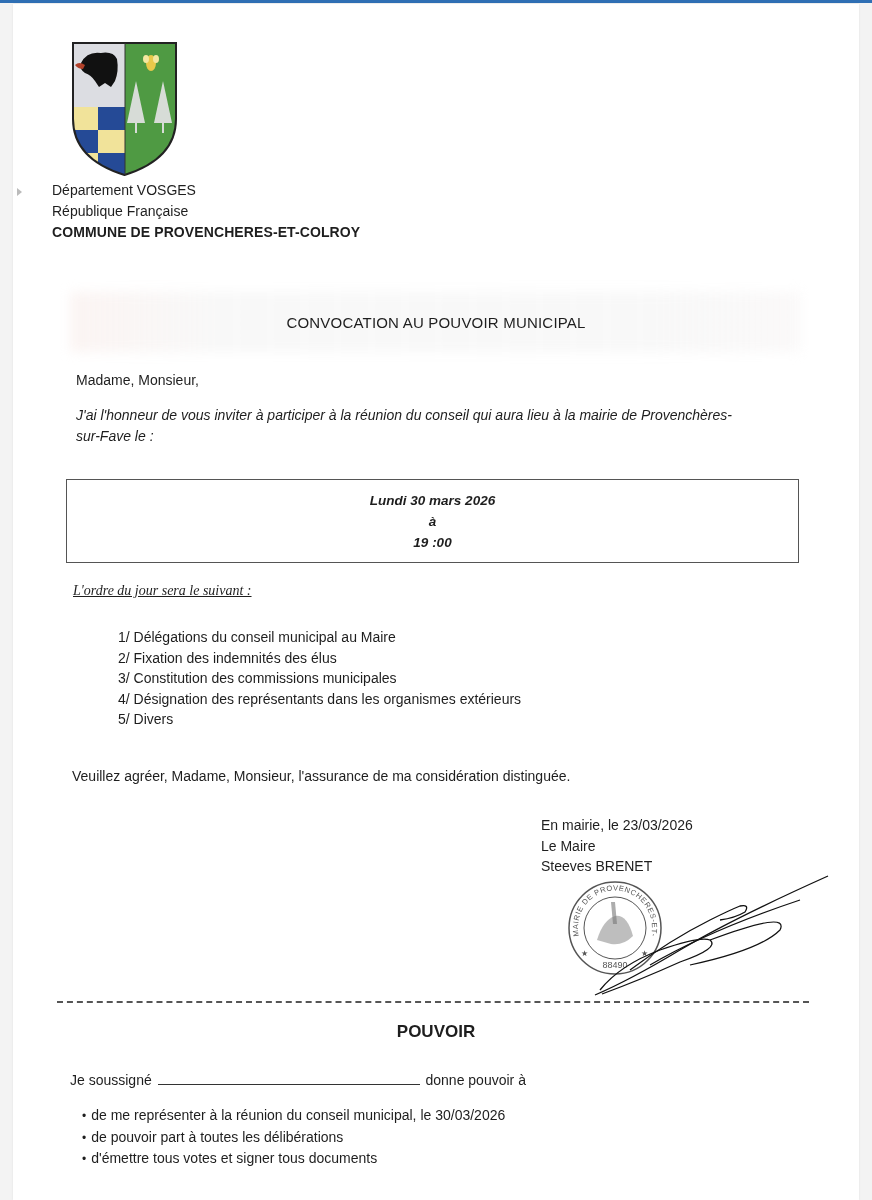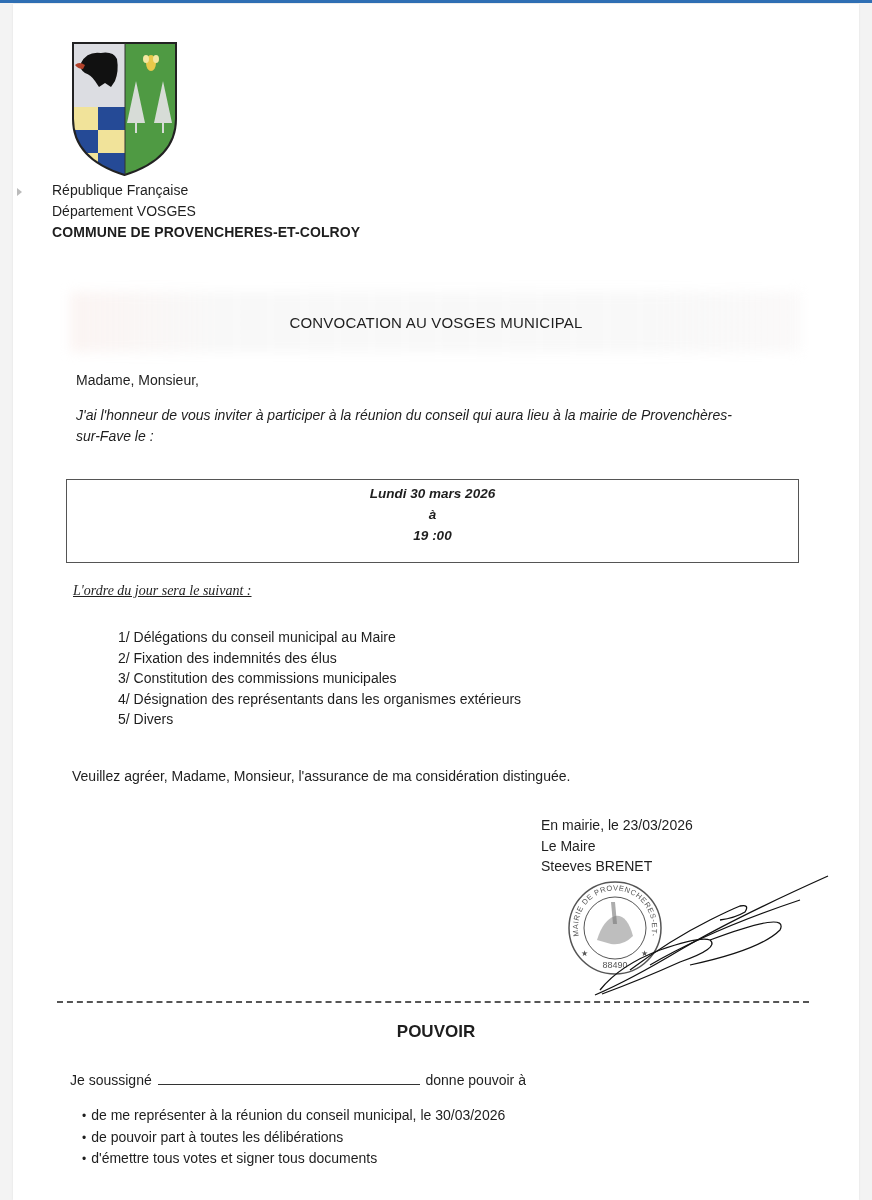--- a/index.html
+++ b/index.html
@@ -34,21 +34,21 @@
     }
     .title {
       position: absolute; left: 0; width: 872px; top: 314px; text-align: center;
       font-size: 15px; letter-spacing: 0.2px;
     }
     .para { position: absolute; left: 76px; font-size: 14px; line-height: 21px; width: 700px; }
     .datebox {
       position: absolute; left: 66px; top: 479px; width: 733px; height: 84px;
       border: 1px solid #555; text-align: center;
       font-style: italic; font-weight: bold; font-size: 13.5px; line-height: 21px;
-      box-sizing: border-box; padding-top: 3px;
+      box-sizing: border-box; padding-top: 10px;
     }
     .ordre {
       position: absolute; left: 73px; top: 583px; font-size: 14px;
       font-style: italic; text-decoration: underline; font-family: Liberation Serif, serif;
     }
     .agenda { position: absolute; left: 114px; top: 623px; font-size: 14px; line-height: 20.5px; margin: 4px; padding: 0; list-style: none; }
     .closing { position: absolute; left: 72px; top: 768px; font-size: 14px; }
     .sigblock { position: absolute; left: 541px; top: 815px; font-size: 14px; line-height: 20.5px; }
     .stamp { position: absolute; left: 567px; top: 880px; width: 96px; height: 96px; }
     .signature { position: absolute; left: 590px; top: 870px; width: 245px; height: 130px; }
@@ -100,27 +100,27 @@
     <path d="M65,40 L56,82 L74,82 Z" fill="#d7dcd7"></path>
     <rect x="64" y="82" width="2" height="10" fill="#d7dcd7"></rect>
     <path d="M92,40 L83,82 L101,82 Z" fill="#d7dcd7"></path>
     <rect x="91" y="82" width="2" height="10" fill="#d7dcd7"></rect>
   </g>
   <path d="M2,2 H105 V78 Q105,118 53.5,134 Q2,118 2,78 Z" fill="none" stroke="#222" stroke-width="2"></path>
   <line x1="54" y1="2" x2="54" y2="134" stroke="#333" stroke-width="1"></line>
 </svg>
 
 <div class="header-block">
+  <div>Département VOSGES</div>
   <div>République Française</div>
-  <div>Département VOSGES</div>
   <div class="commune">COMMUNE DE PROVENCHERES-ET-COLROY</div>
 </div>
 
 <div class="blur-band"></div>
-<div class="title">CONVOCATION AU VOSGES MUNICIPAL</div>
+<div class="title">CONVOCATION AU POUVOIR MUNICIPAL</div>
 
 <div class="para" style="top:370px;">Madame, Monsieur,</div>
 <div class="para" style="top:405px;font-style:italic;">
   <div>J'ai l'honneur de vous inviter à participer à la réunion du conseil qui aura lieu à la mairie de Provenchères-</div>
   <div>sur-Fave le :</div>
 </div>
 
 <div class="datebox">
   <div>Lundi 30 mars 2026</div>
   <div>à</div>

